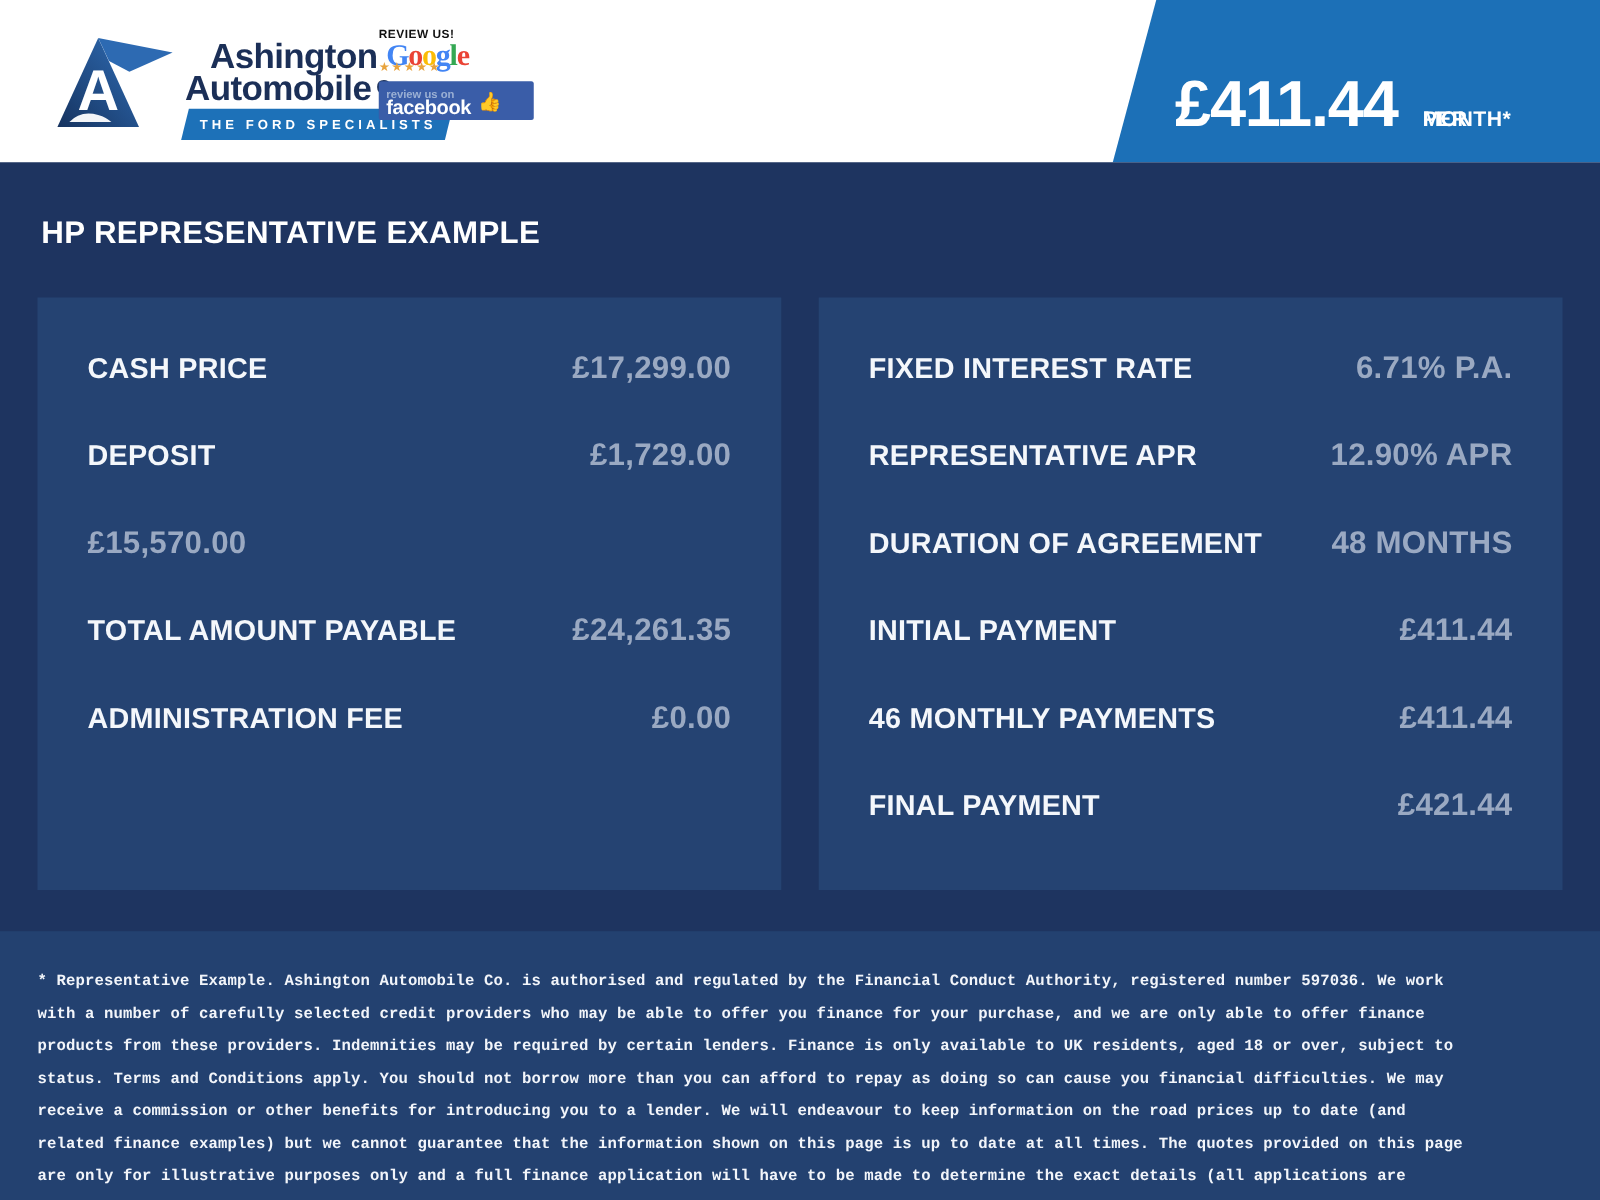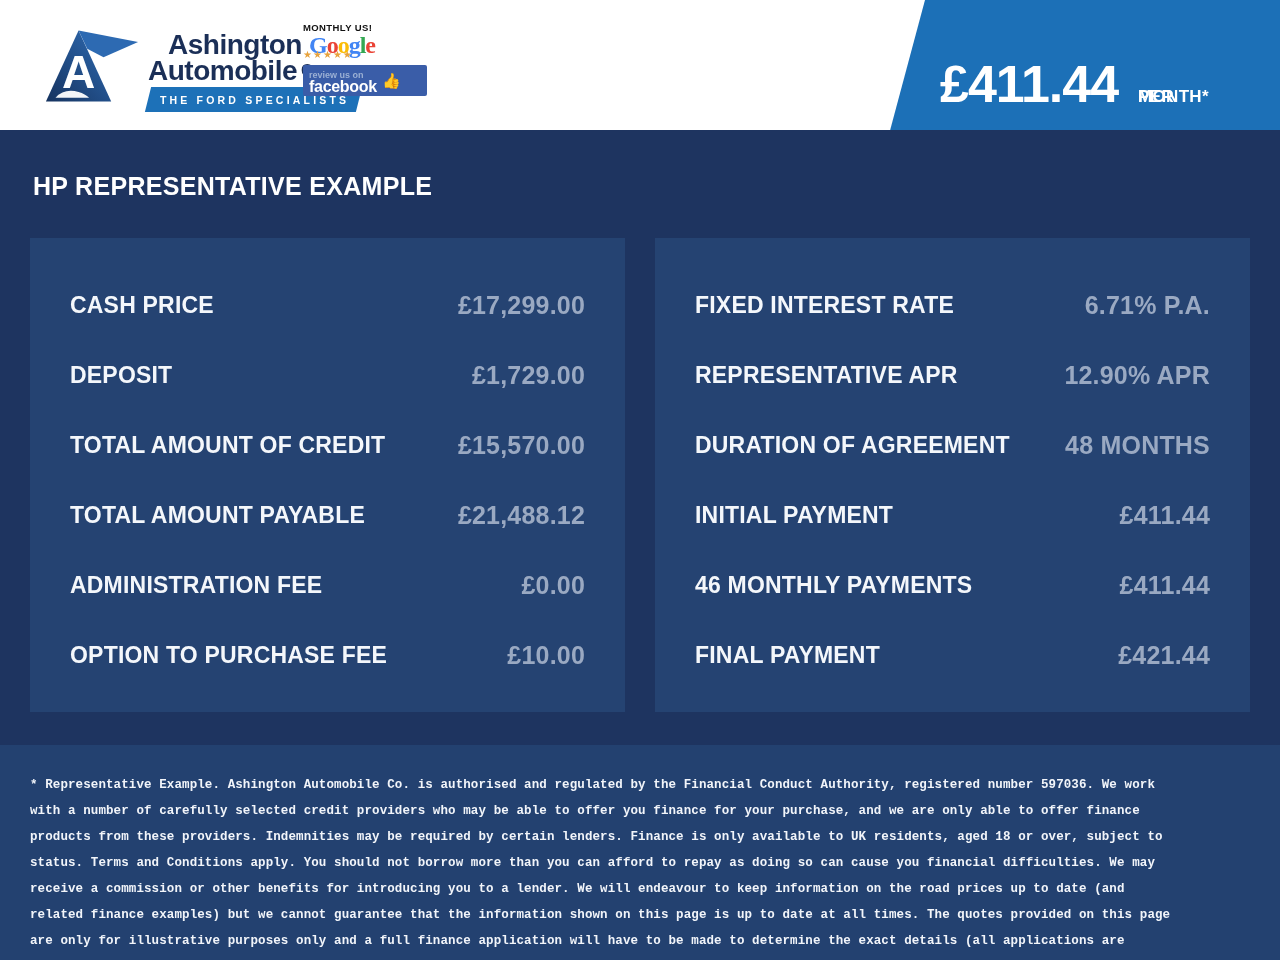--- a/index.html
+++ b/index.html
@@ -60,21 +60,21 @@
   .page-title {
     position:absolute; left:33px; top:42px;
     font-size:25px; font-weight:700; color:#ffffff; letter-spacing:0.3px;
   }
   .panels {
     position:absolute; left:30px; top:108px; width:1220px;
     display:flex; gap:30px;
   }
   .panel {
     width:595px; height:474px; background:#254372;
-    padding:32px 40px 0 40px;
+    padding:21px 40px 0 40px;
   }
   .frow {
     height:70px; display:flex; align-items:center; justify-content:space-between;
   }
   .flabel { font-size:23px; font-weight:700; color:#F4F7FB; letter-spacing:0.2px; white-space:nowrap; }
   .fvalue { font-size:25px; font-weight:700; color:#9AA9C2; letter-spacing:0.2px; white-space:nowrap; }
 
   
   .footer {
     position:absolute; left:0; top:745px; width:1280px; height:215px;
@@ -110,21 +110,21 @@
         <span class="logo-co">Co.</span>
       </div>
       <div class="logo-banner">
         <span>THE FORD SPECIALISTS</span>
       </div>
     </div>
   </div>
 
   <div class="badges">
     <div class="google-badge">
-      <div class="google-review-us">MONTHLY US!</div>
+      <div class="google-review-us">REVIEW US!</div>
       <div class="google-word"><span style="color: rgb(66, 133, 244);">G</span><span style="color: rgb(234, 67, 53);">o</span><span style="color: rgb(251, 188, 5);">o</span><span style="color: rgb(66, 133, 244);">g</span><span style="color: rgb(52, 168, 83);">l</span><span style="color: rgb(234, 67, 53);">e</span>
       </div>
       <div class="google-stars">★★★★★</div>
     </div>
     <div class="facebook-badge">
       <div class="fb-text">
         <span class="fb-line1">review us on</span>
         <span class="fb-line2">facebook</span>
       </div>
       <span class="fb-thumb">👍</span>
@@ -146,34 +146,29 @@
     <div class="panel">
       <div class="frow">
         <span class="flabel">CASH PRICE</span>
         <span class="fvalue">£17,299.00</span>
       </div>
       <div class="frow">
         <span class="flabel">DEPOSIT</span>
         <span class="fvalue">£1,729.00</span>
       </div>
       <div class="frow">
-        <span class="flabel">TOTAL AMOUNT OF CREDIT</span>
         <span class="fvalue">£15,570.00</span>
       </div>
       <div class="frow">
         <span class="flabel">TOTAL AMOUNT PAYABLE</span>
-        <span class="fvalue">£21,488.12</span>
+        <span class="fvalue">£24,261.35</span>
       </div>
       <div class="frow">
         <span class="flabel">ADMINISTRATION FEE</span>
         <span class="fvalue">£0.00</span>
-      </div>
-      <div class="frow">
-        <span class="flabel">OPTION TO PURCHASE FEE</span>
-        <span class="fvalue">£10.00</span>
       </div>
     </div>
 
     <div class="panel">
       <div class="frow">
         <span class="flabel">FIXED INTEREST RATE</span>
         <span class="fvalue">6.71% P.A.</span>
       </div>
       <div class="frow">
         <span class="flabel">REPRESENTATIVE APR</span>

